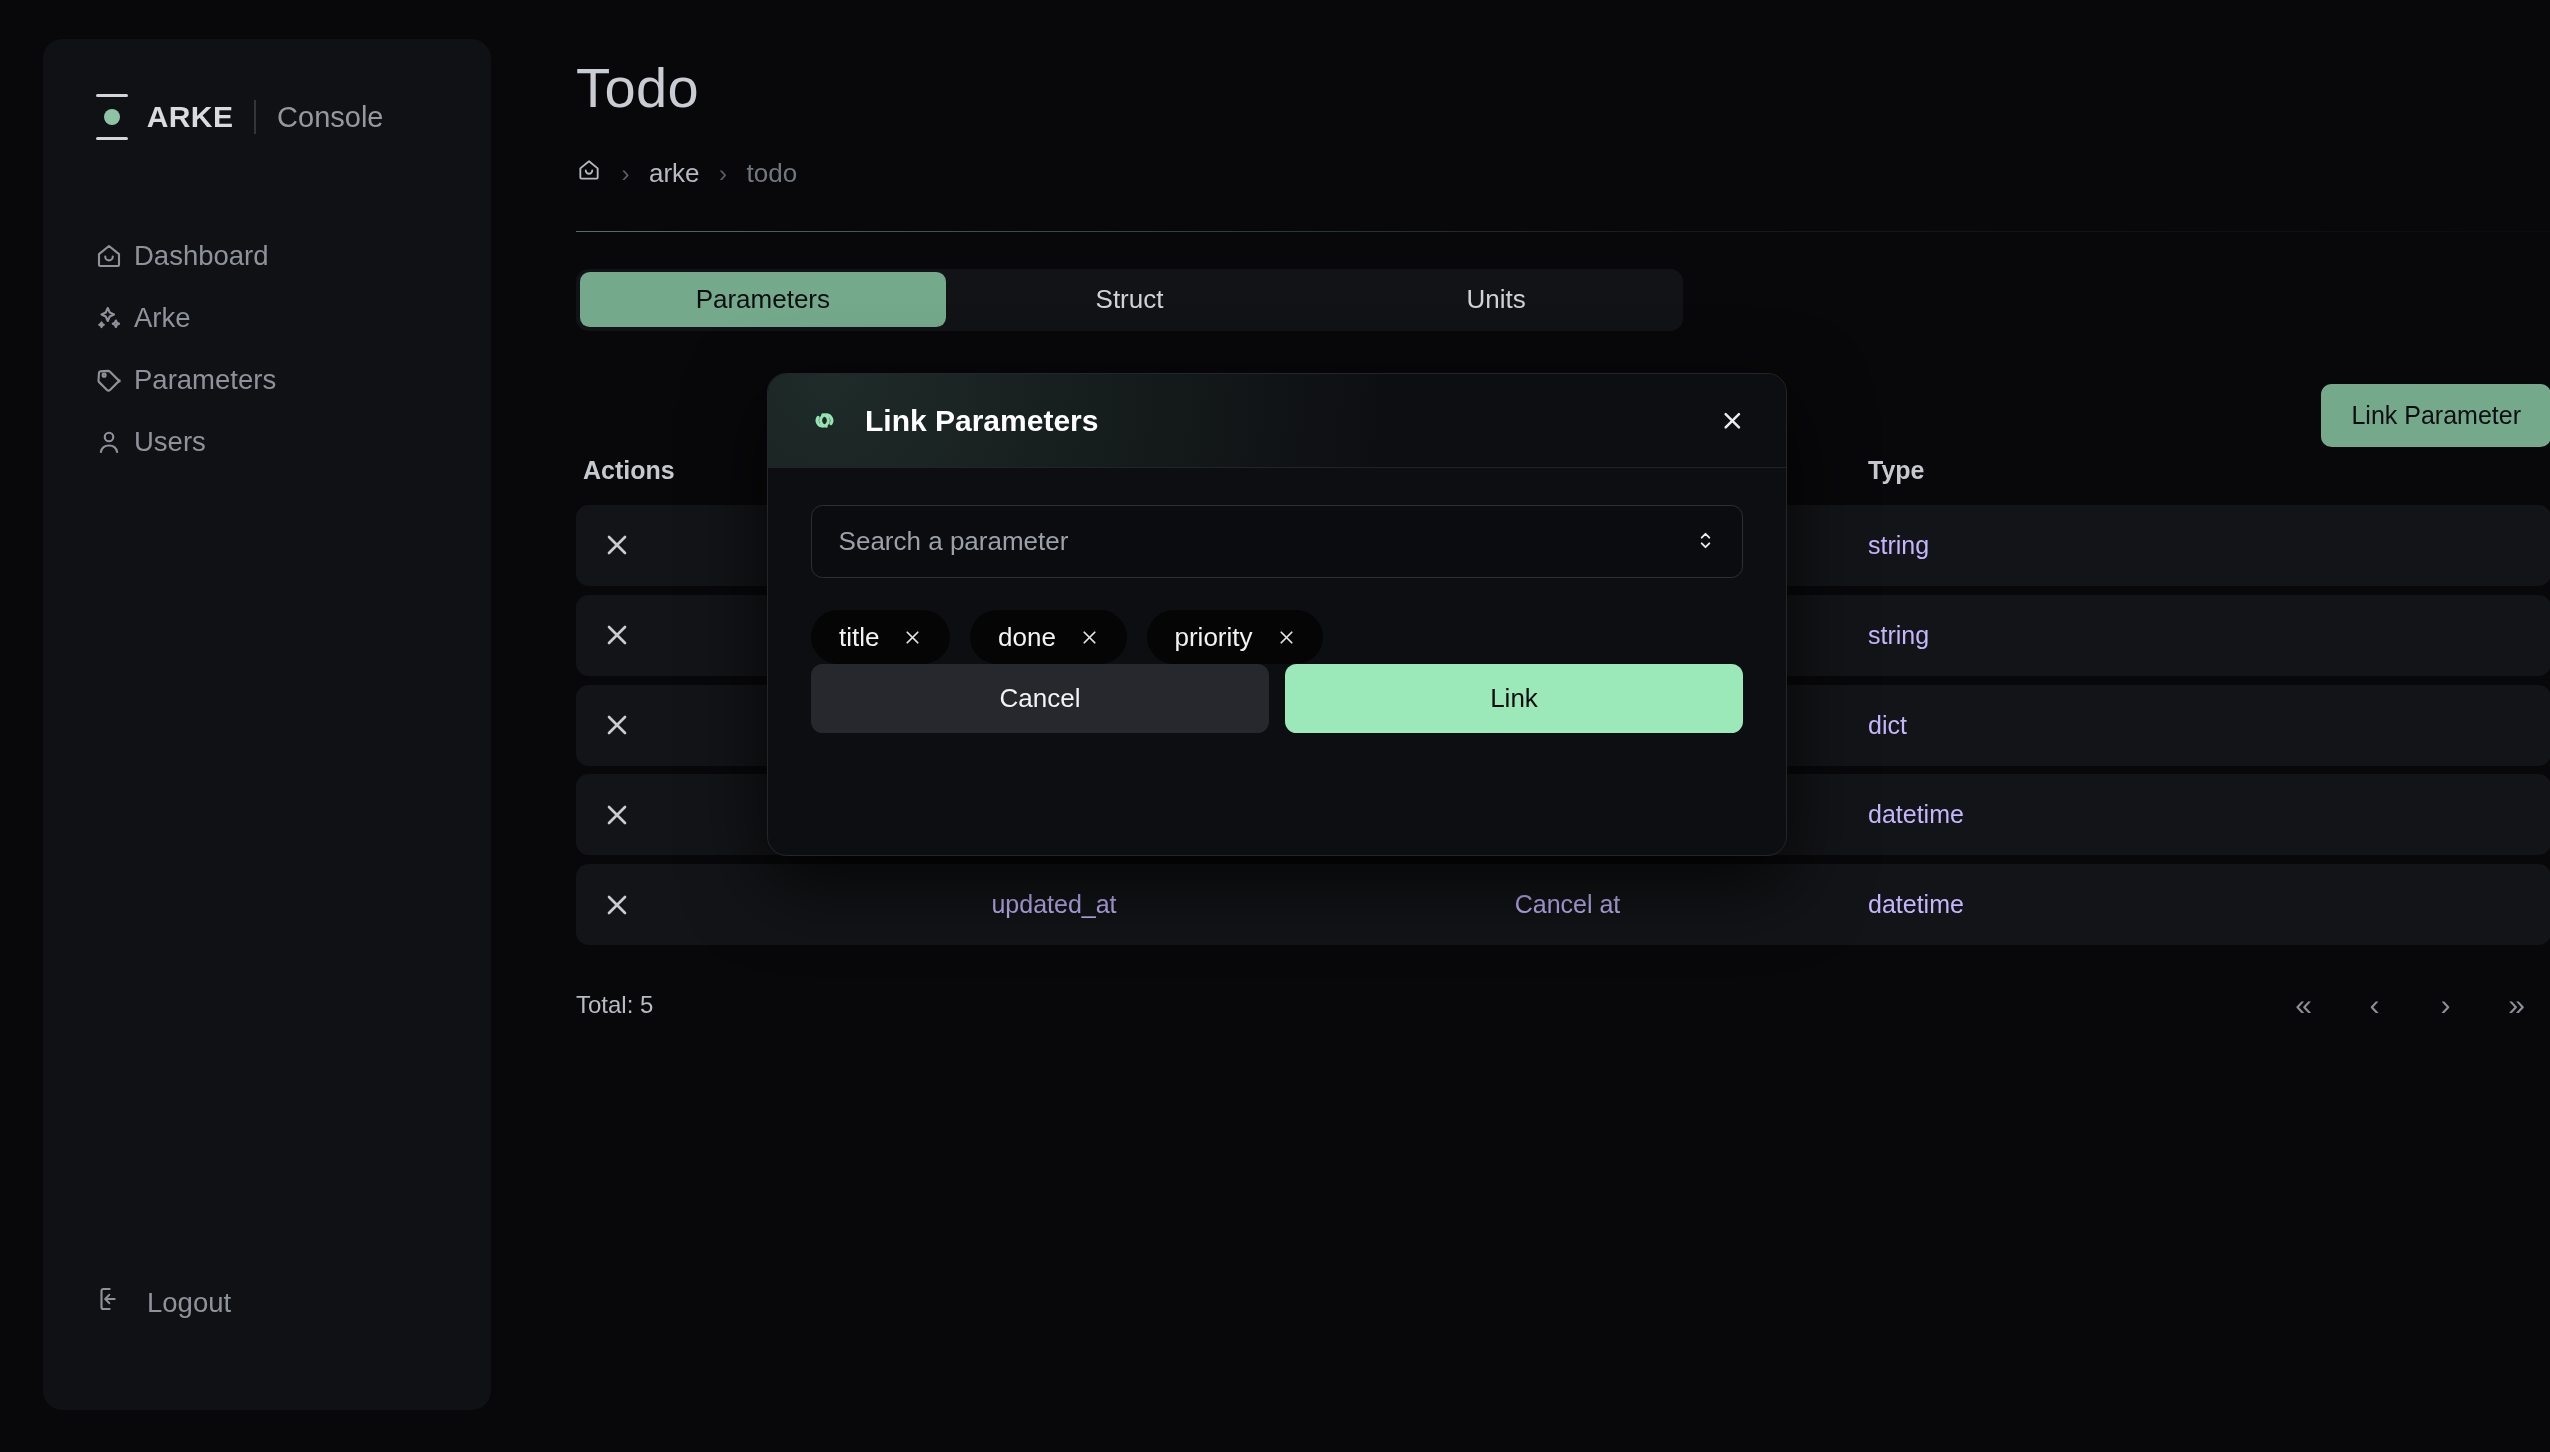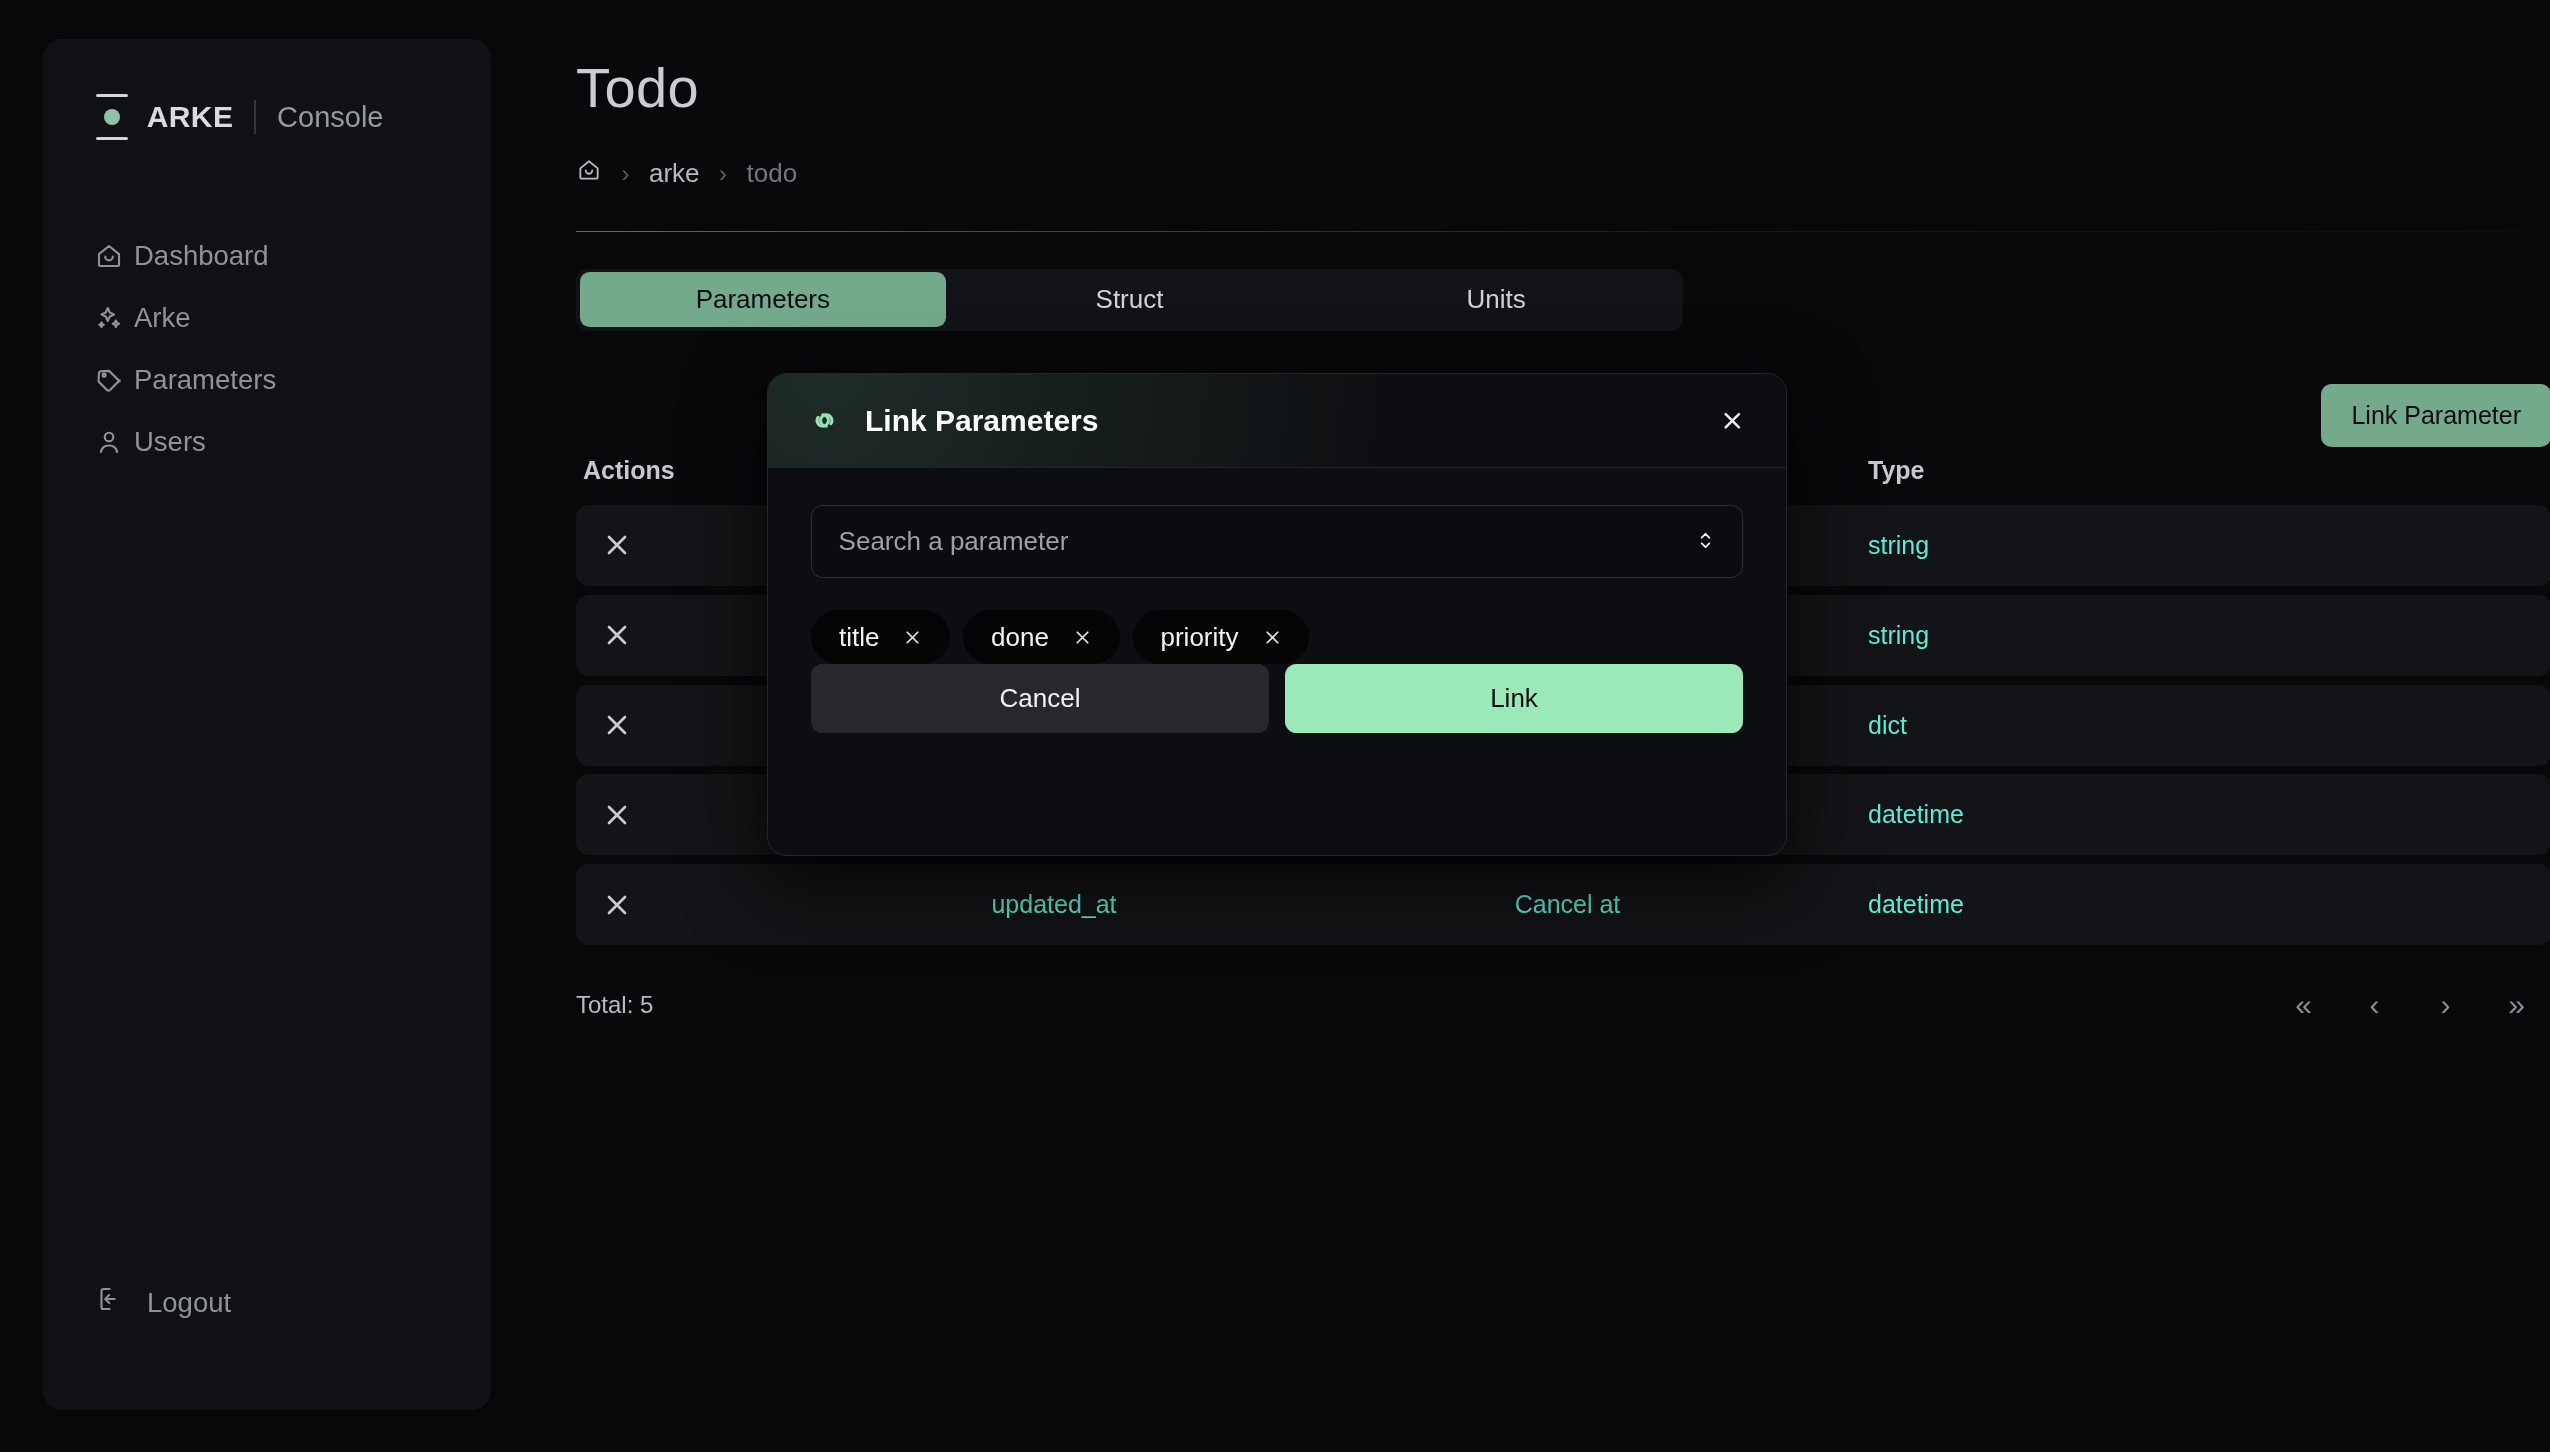--- a/index.html
+++ b/index.html
@@ -108,21 +108,21 @@
   .col-actions { width: 230px; padding-left: 7px; }
   .col-id      { width: 496px; text-align: center; }
   .col-label   { width: 531px; text-align: center; }
   .col-type    { width: 496px; padding-left: 35px; }
 
   .trow {
     display: flex; align-items: center;
     height: 81px; margin-top: 8.9px;
     background: #131417; border-radius: 12.4px;
   }
-  .td { font-size: 25px; color: #5eead4; }
+  .td { font-size: 25px; color: #c4b5fd; }
   .td.col-actions { display: flex; align-items: center; padding-left: 25px; }
   .row-x { width: 32px; height: 32px; cursor: pointer; display: block; }
   .row-x svg { width: 32px; height: 32px; stroke: #c9ccd2; stroke-width: 2; stroke-linecap: round; fill: none; }
 
   .tfoot {
     display: flex; align-items: center; justify-content: space-between;
     margin-top: 39px; padding-right: 14px;
   }
   .total { font-size: 24px; color: #b8bbc2; }
   .pager { display: flex; align-items: center; gap: 30px; }
@@ -165,21 +165,21 @@
   .select-box {
     position: relative; height: 73px;
     background: #0b0c0f; border: 0.9px solid #2c2f35; border-radius: 11.5px;
     display: flex; align-items: center; padding: 0 26.6px;
     cursor: pointer;
   }
   .select-placeholder { font-size: 26px; color: #9ba0a9; }
   .select-caret { position: absolute; right: 25px; top: 50%; transform: translateY(-50%); }
   .select-caret svg { width: 23px; height: 26.6px; stroke: #e8eaee; stroke-width: 2; stroke-linecap: round; stroke-linejoin: round; fill: none; }
 
-  .chips { display: flex; align-items: center; gap: 13px; margin-top: 32px; }
+  .chips { display: flex; align-items: center; gap: 20px; margin-top: 32px; }
   .chip {
     display: flex; align-items: center; gap: 23px;
     background: #050506; border-radius: 885px;
     padding: 11.5px 26.6px 11.5px 28px;
     font-size: 26px; color: #f2f3f5;
   }
   .chip-x { cursor: pointer; display: flex; }
   .chip-x svg { width: 21px; height: 21px; stroke: #e4e6ea; stroke-width: 2; stroke-linecap: round; fill: none; }
 
   .modal-actions { display: flex; gap: 16px; }

